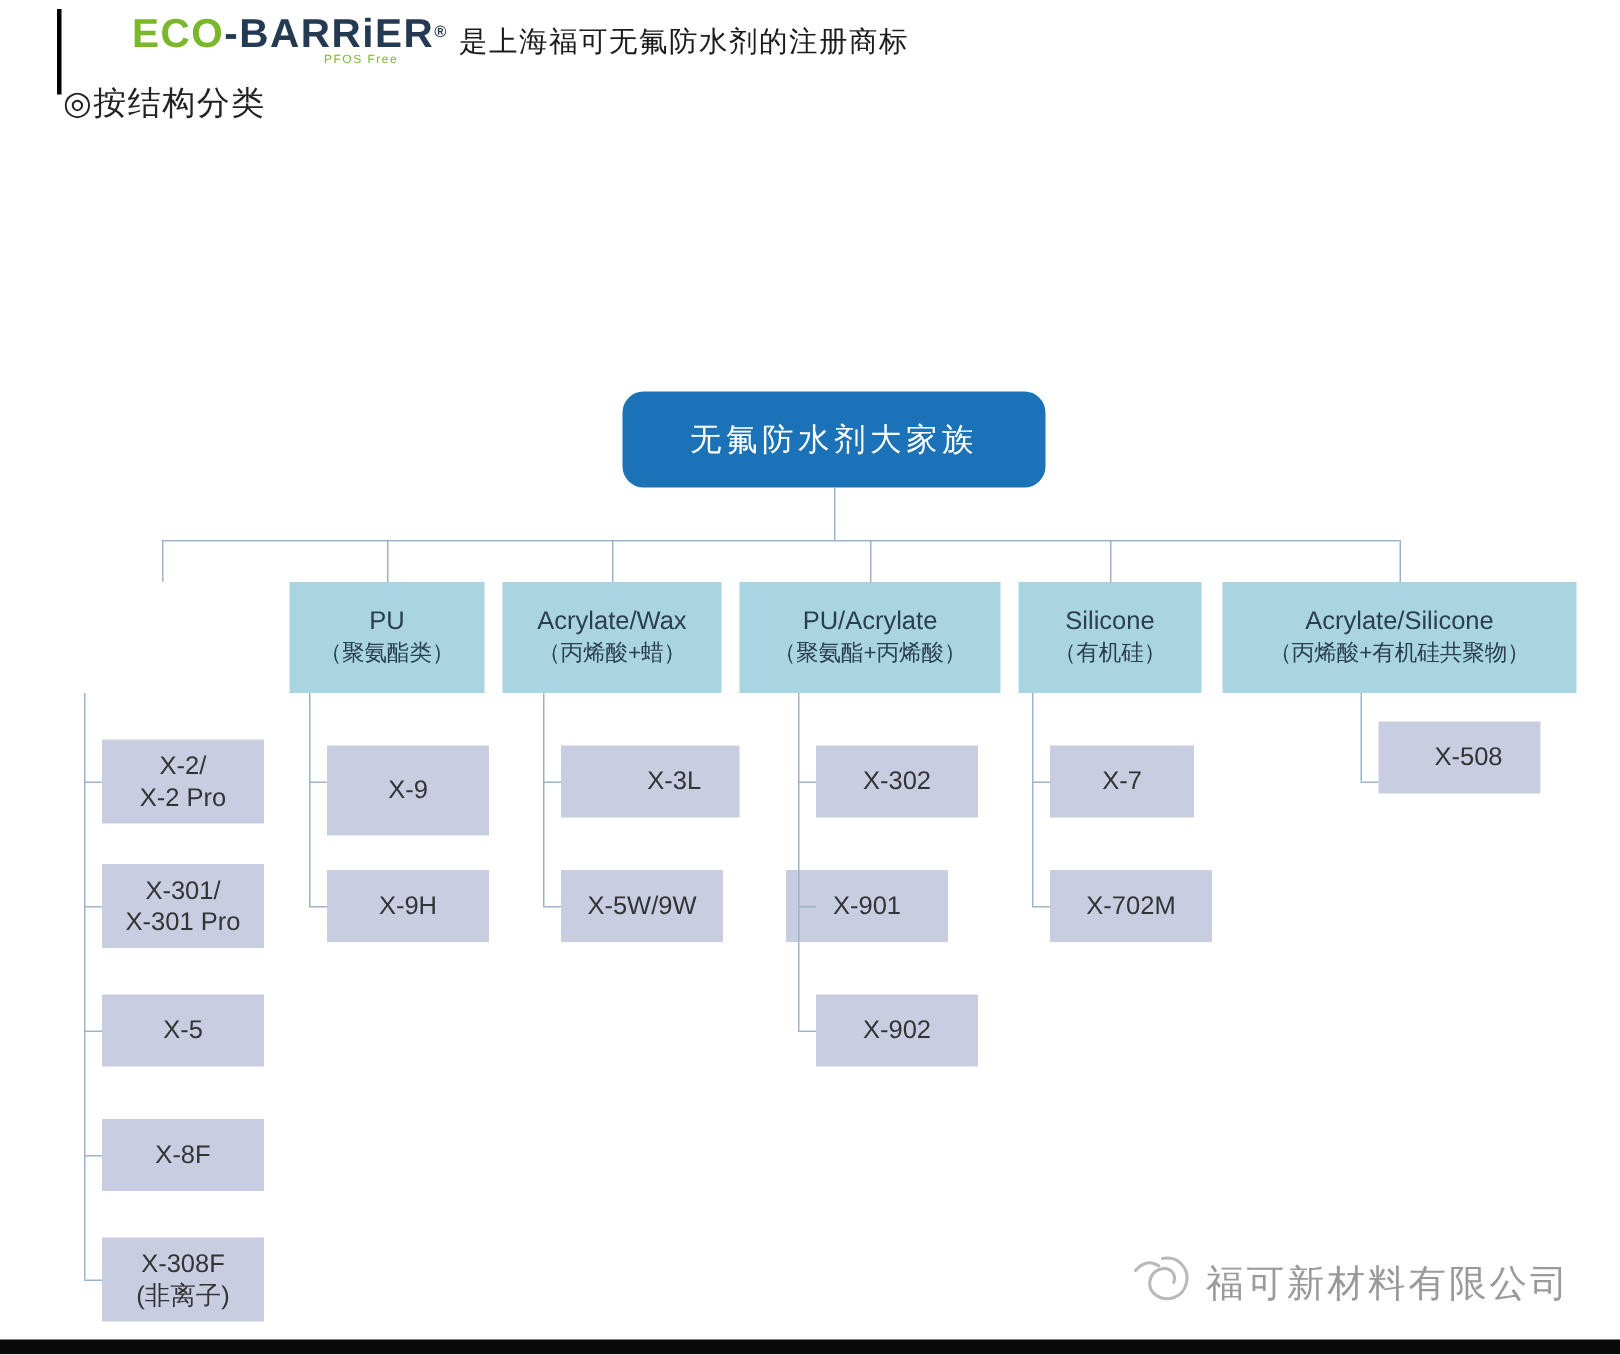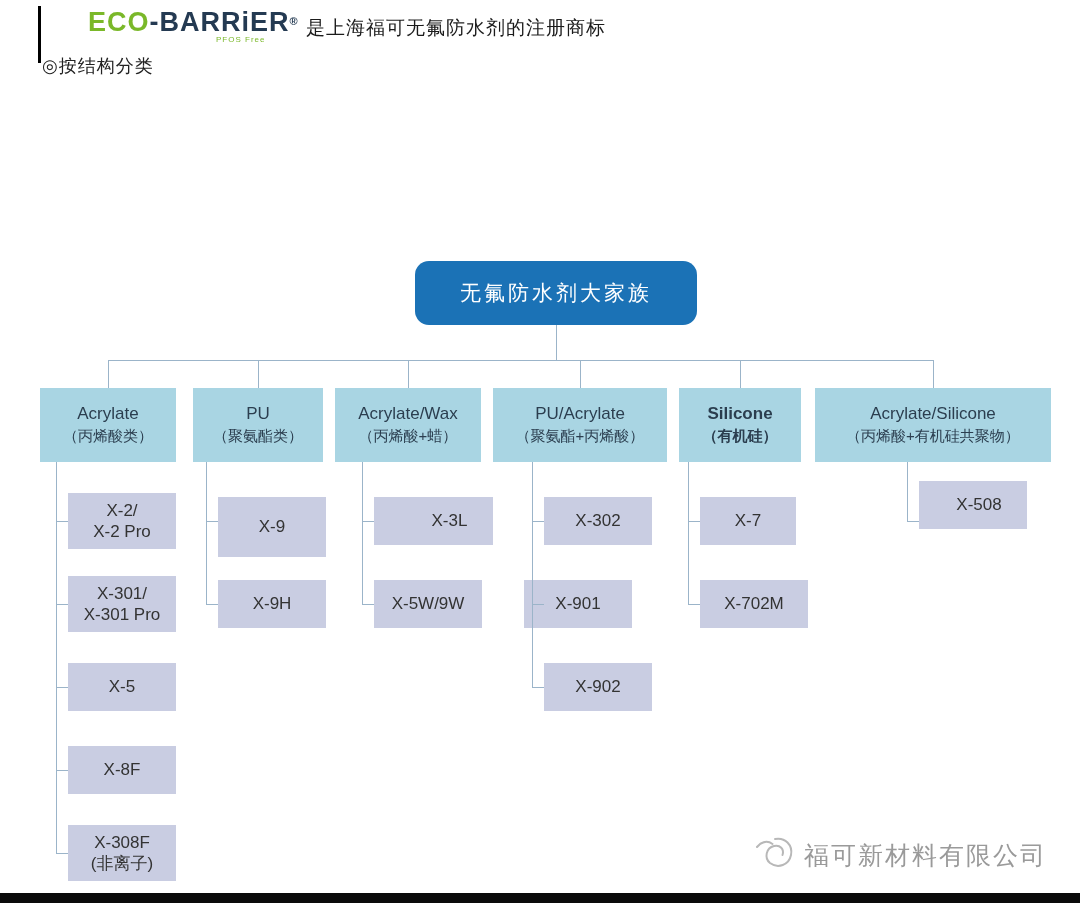--- a/index.html
+++ b/index.html
@@ -8,21 +8,21 @@
     font-family:"Liberation Sans","DejaVu Sans",sans-serif;overflow:hidden;
   }
   
   #left-tick{position:absolute;left:38px;top:6px;width:3px;height:57px;background:#000;}
   #logo{position:absolute;left:88px;top:7px;height:40px;white-space:nowrap;}
   #logo .eco{color:var(--logo-green);font-weight:bold;font-size:27px;letter-spacing:1px;}
   #logo .barrier{color:var(--logo-dark);font-weight:bold;font-size:27px;letter-spacing:1px;}
   #logo .reg{color:var(--logo-dark);font-size:11px;vertical-align:super;font-weight:bold;}
   #logo .tagline{position:absolute;left:128px;top:28px;font-size:8px;color:var(--logo-green);letter-spacing:1px;}
   #trademark-note{position:absolute;left:306px;top:15px;font-size:19px;color:#1b1b1b;font-weight:500;letter-spacing:1px;}
-  #section-label{position:absolute;left:42px;top:54px;font-size:18px;color:#222;letter-spacing:1px;text-align:center;}
+  #section-label{position:absolute;left:42px;top:54px;font-size:22px;color:#222;letter-spacing:1px;text-align:center;}
   
   #tree{position:absolute;left:0;top:0;width:1080px;height:903px;}
   .box{position:absolute;display:flex;align-items:center;justify-content:center;
        flex-direction:column;text-align:center;box-sizing:border-box;}
   .root-box{background:var(--root-bg);color:var(--root-text);font-size:21px;letter-spacing:3px;border-radius:14px;}
   .cat-box{background:var(--category-bg);color:#2b3e4f;}
   .cat-en{font-size:17px;line-height:1.35;}
   .cat-zh{font-size:15px;line-height:1.35;}
   .child-box{background:var(--child-bg);color:#333;font-size:17px;line-height:1.25;}
   .line{position:absolute;background:var(--line-color);}
@@ -50,24 +50,20 @@
   <div id="tree">
       <div class="box root-box" style="left: 415px; top: 261px; width: 282px; height: 64px;">无氟防水剂大家族</div>
       <div class="line" style="left: 556px; top: 325px; width: 1px; height: 35px;"></div>
       <div class="line" style="left: 108px; top: 360px; width: 825px; height: 1px;"></div>
       <div class="line" style="left: 108px; top: 360px; width: 1px; height: 28px;"></div>
       <div class="line" style="left: 258px; top: 360px; width: 1px; height: 28px;"></div>
       <div class="line" style="left: 408px; top: 360px; width: 1px; height: 28px;"></div>
       <div class="line" style="left: 580px; top: 360px; width: 1px; height: 28px;"></div>
       <div class="line" style="left: 740px; top: 360px; width: 1px; height: 28px;"></div>
       <div class="line" style="left: 933px; top: 360px; width: 1px; height: 28px;"></div>
-      <div class="box cat-box" style="left: 40px; top: 388px; width: 136px; height: 74px;">
-        <span class="cat-en">Acrylate</span>
-        <span class="cat-zh">（丙烯酸类）</span>
-      </div>
       <div class="box child-box" style="left: 68px; top: 493px; width: 108px; height: 56px;">
         <span>X-2/</span>
         <span>X-2 Pro</span>
       </div>
       <div class="line" style="left: 56px; top: 521px; width: 12px; height: 1px;"></div>
       <div class="box child-box" style="left: 68px; top: 576px; width: 108px; height: 56px;">
         <span>X-301/</span>
         <span>X-301 Pro</span>
       </div>
       <div class="line" style="left: 56px; top: 604px; width: 12px; height: 1px;"></div>
@@ -121,21 +117,21 @@
       <div class="line" style="left: 532px; top: 521px; width: 12px; height: 1px;"></div>
       <div class="box child-box" style="left: 524px; top: 580px; width: 108px; height: 48px;">
         <span>X-901</span>
       </div>
       <div class="line" style="left: 532px; top: 604px; width: 12px; height: 1px;"></div>
       <div class="box child-box" style="left: 544px; top: 663px; width: 108px; height: 48px;">
         <span>X-902</span>
       </div>
       <div class="line" style="left: 532px; top: 687px; width: 12px; height: 1px;"></div>
       <div class="line" style="left: 532px; top: 462px; width: 1px; height: 225px;"></div>
-      <div class="box cat-box" style="left: 679px; top: 388px; width: 122px; height: 74px; font-weight: bold;">
+      <div class="box cat-box" style="left: 679px; top: 388px; width: 122px; height: 74px;">
         <span class="cat-en">Silicone</span>
         <span class="cat-zh">（有机硅）</span>
       </div>
       <div class="box child-box" style="left: 700px; top: 497px; width: 96px; height: 48px;">
         <span>X-7</span>
       </div>
       <div class="line" style="left: 688px; top: 521px; width: 12px; height: 1px;"></div>
       <div class="box child-box" style="left: 700px; top: 580px; width: 108px; height: 48px;">
         <span>X-702M</span>
       </div>

